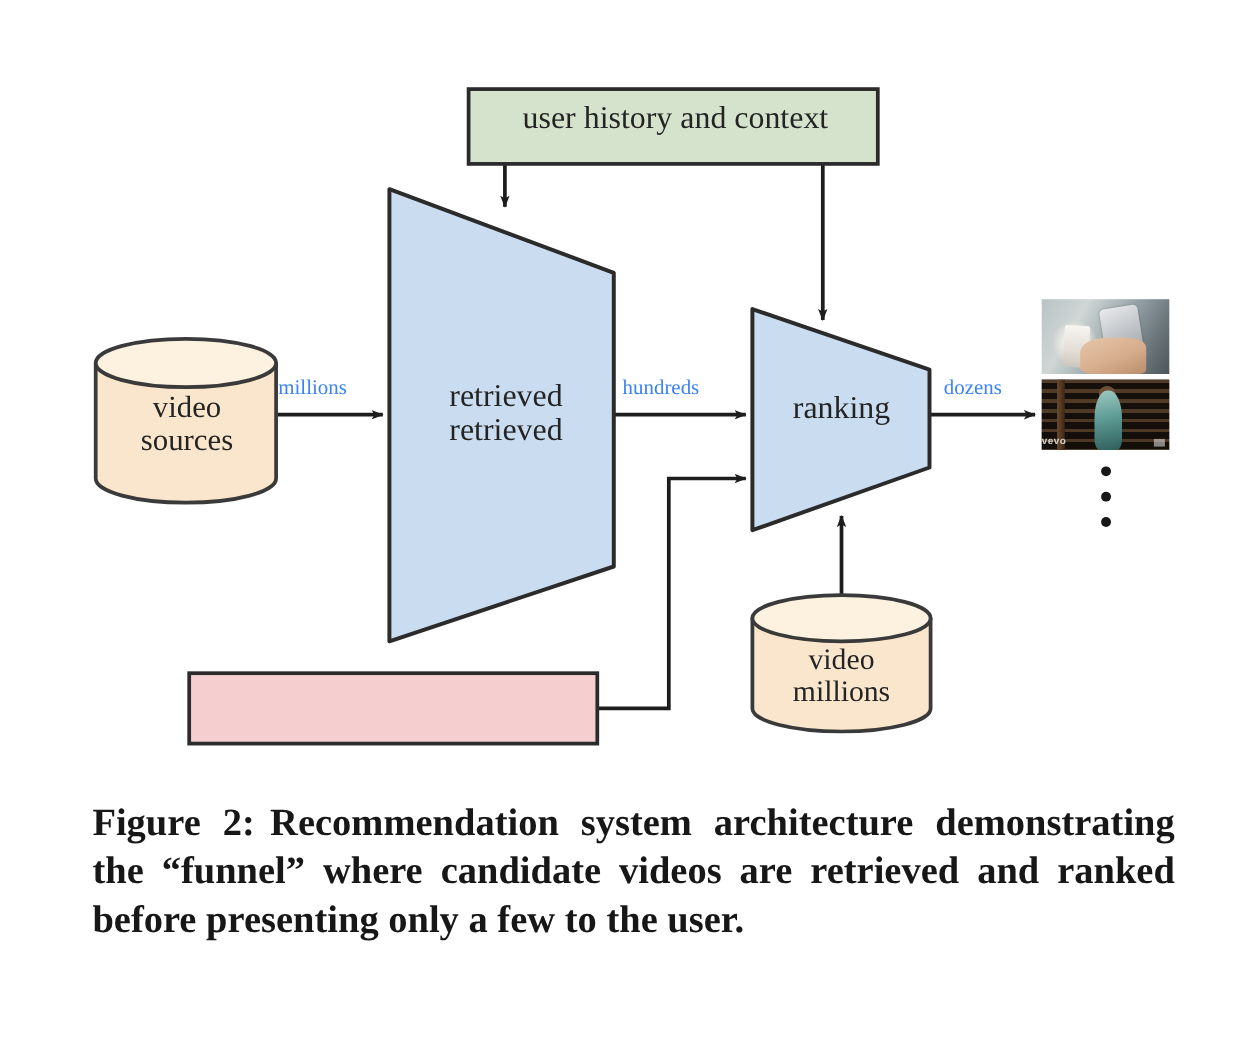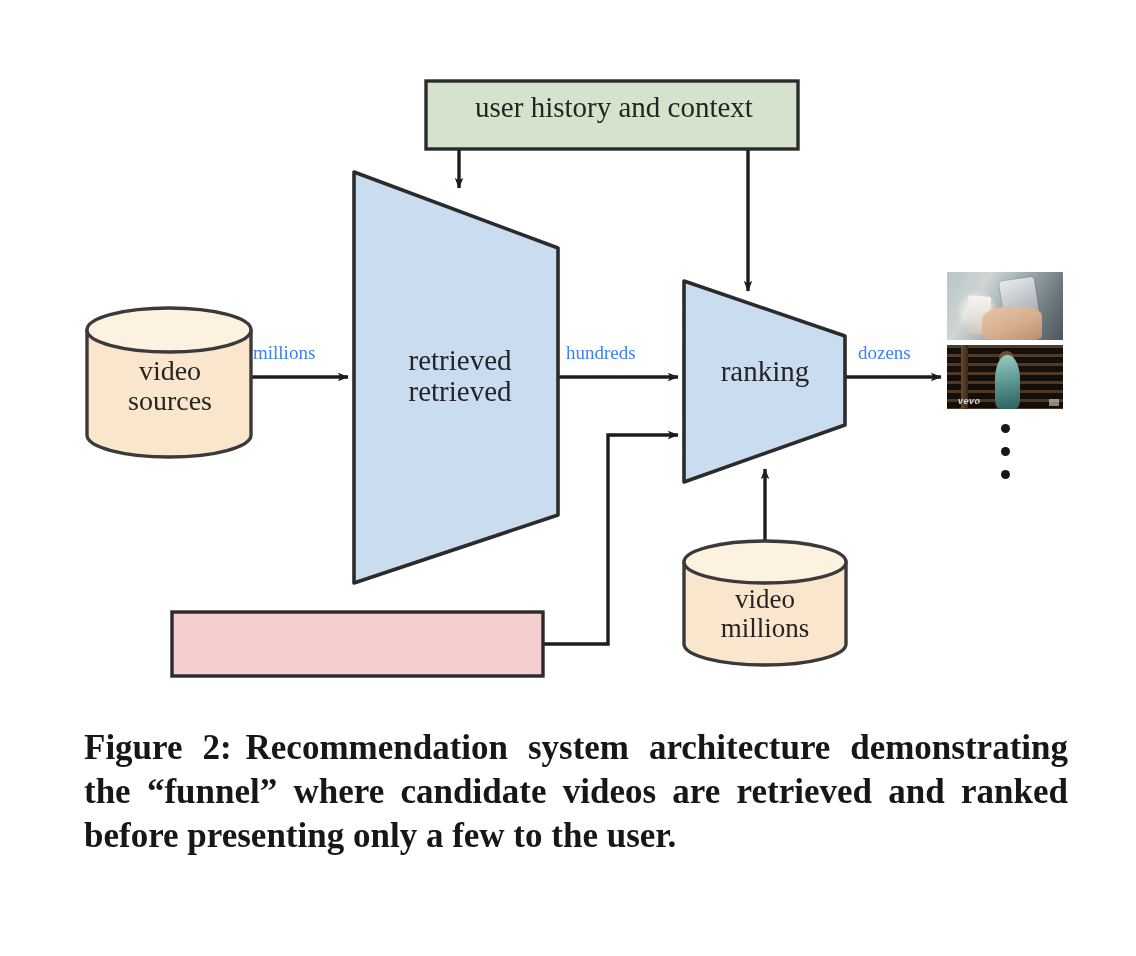--- a/index.html
+++ b/index.html
@@ -143,28 +143,27 @@
   }
   #thumb-video .vd-head {
     position: absolute;
     left: 45%; top: 9%;
     width: 13%; height: 22%;
     background: #6d5136;
     border-radius: 50%;
   }
   #thumb-video .vd-wm {
     position: absolute;
-    left: 11px; bottom: 3px;
+    left: 0; bottom: 3px;
     font-family: "Liberation Sans", "DejaVu Sans", sans-serif;
     font-size: 9px;
     font-weight: bold;
     letter-spacing: .5px;
     color: #e9e9e9;
     opacity: .88;
-    font-style: italic;
   }
   #thumb-video .vd-corner {
     position: absolute;
     right: 4px; bottom: 3px;
     width: 10px; height: 7px;
     background: rgba(230,230,230,.55);
   }
   
   #ellipsis-dots {
     position: absolute;

